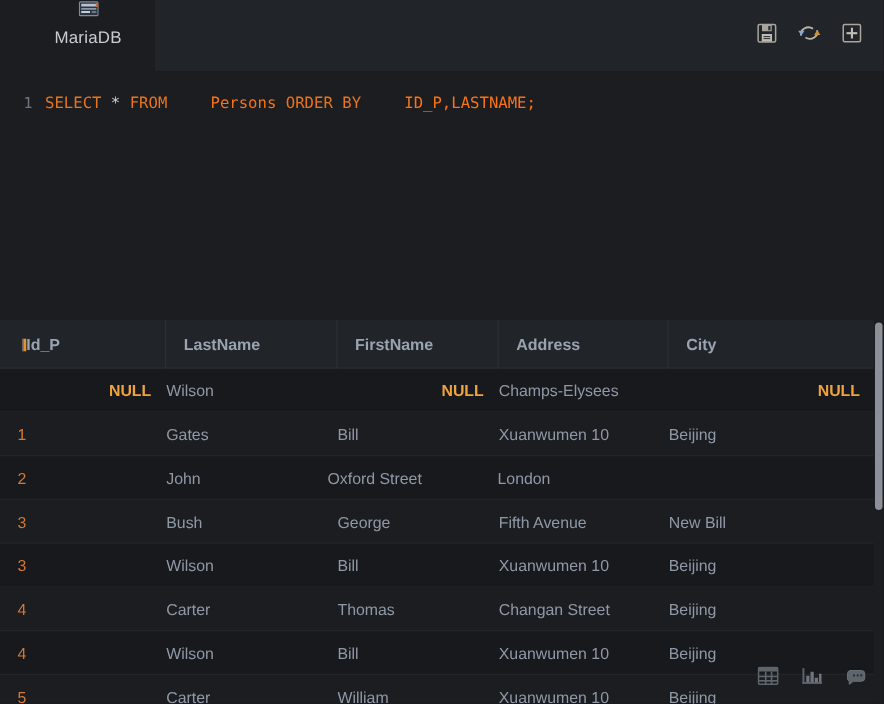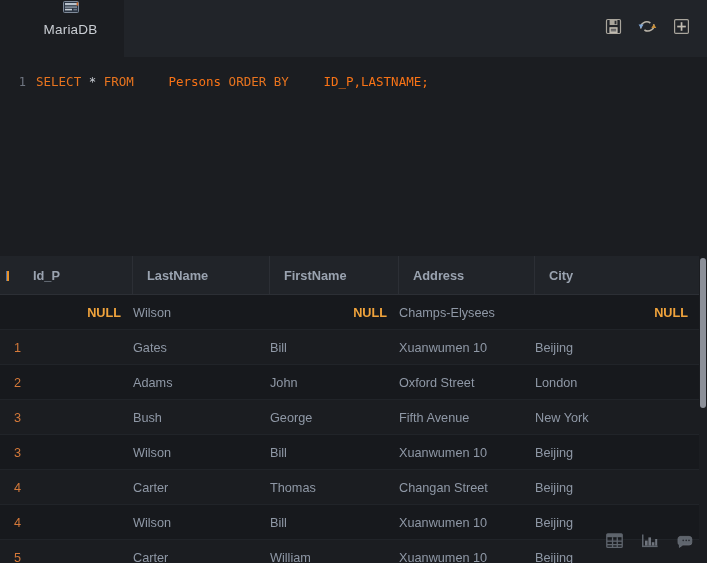--- a/index.html
+++ b/index.html
@@ -103,21 +103,21 @@
     color: #9aa3b0;
     font-size: 12.8px;
     font-weight: bold;
     padding-left: 14px;
     border-right: 1px solid #2c2f35;
     position: relative;
     cursor: pointer;
     white-space: nowrap;
     overflow: hidden;
   }
-  .th.first { padding-left: 6px; gap: 24px; }
+  .th.first { padding-left: 18px; gap: 0; }
   .key-marker {
     display: inline-block;
     width: 3px; height: 10px;
     background: #e8922a;
     border-left: 1px solid #4a6fa5;
     flex: 0 0 auto;
   }
   .rows { }
   .tr {
     display: flex;
@@ -284,31 +284,30 @@
         </div>
         <div class="tr alt">
           <div class="td c0 num">1</div>
           <div class="td c1">Gates</div>
           <div class="td c2">Bill</div>
           <div class="td c3">Xuanwumen 10</div>
           <div class="td c4">Beijing</div>
         </div>
         <div class="tr">
           <div class="td c0 num">2</div>
-          <div class="td c1">Adams</div>
           <div class="td c2">John</div>
           <div class="td c3">Oxford Street</div>
           <div class="td c4">London</div>
         </div>
         <div class="tr alt">
           <div class="td c0 num">3</div>
           <div class="td c1">Bush</div>
           <div class="td c2">George</div>
           <div class="td c3">Fifth Avenue</div>
-          <div class="td c4">New York</div>
+          <div class="td c4">New Bill</div>
         </div>
         <div class="tr">
           <div class="td c0 num">3</div>
           <div class="td c1">Wilson</div>
           <div class="td c2">Bill</div>
           <div class="td c3">Xuanwumen 10</div>
           <div class="td c4">Beijing</div>
         </div>
         <div class="tr alt">
           <div class="td c0 num">4</div>

